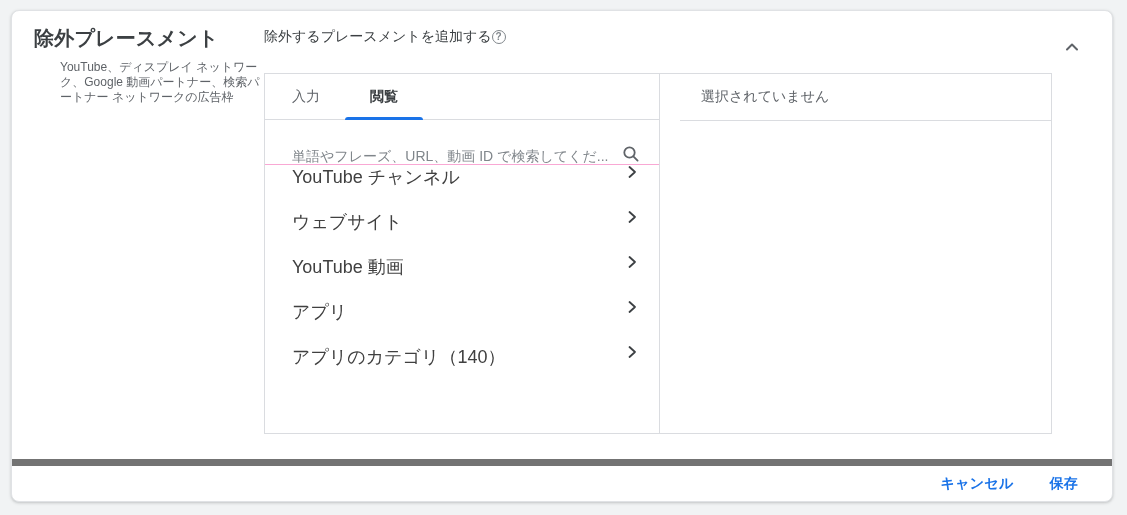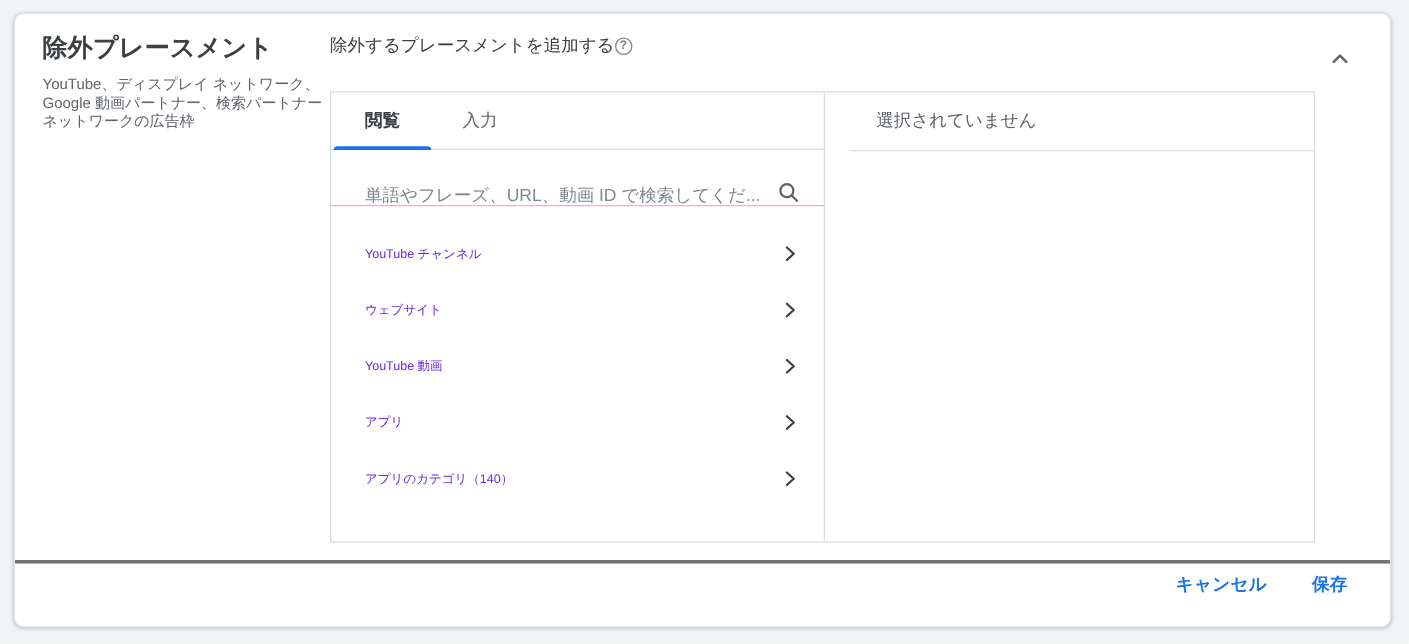--- a/index.html
+++ b/index.html
@@ -30,20 +30,21 @@
     font-size: 20px;
     font-weight: bold;
     color: #3c4043;
     margin-bottom: 8px;
     letter-spacing: .2px;
   }
   .info-desc {
     font-size: 12px;
     line-height: 15px;
     color: #5f6368;
+    margin-left: 26px;
   }
   
   .prompt-row {
     position: absolute;
     left: 252px; top: 17px;
     display: flex;
     align-items: center;
     gap: 0;
     font-size: 14px;
     color: #3c4043;
@@ -135,45 +136,45 @@
     min-width: 0;
   }
   .search-input::placeholder {
     color: #80868b;
     opacity: 1;
   }
   .cat-list { flex: 1; }
   .cat-item {
     height: 45px;
     display: flex;
-    align-items: flex-end;
+    align-items: flex-start;
     justify-content: space-between;
     padding: 0 20px 0 27px;
-    font-size: 10px;
-    color: #6d28d9;
+    font-size: 18px;
+    color: #404040;
     cursor: pointer;
   }
   .chev { display: flex; align-items: center; }
   .sel-header {
     height: 47px;
     border-bottom: 1px solid #dadce0;
     display: flex;
     align-items: center;
     padding-left: 21px;
     font-size: 14px;
     color: #5f6368;
   }
   
   .footer {
     position: absolute;
     left: 0; right: 0; bottom: 0;
-    height: 53px;
-    border-top: 3px solid #737373;
-    display: flex;
-    align-items: flex-start;
+    height: 42px;
+    border-top: 7px solid #737373;
+    display: flex;
+    align-items: center;
     justify-content: flex-end;
     gap: 12px;
     padding-right: 22px;
     border-radius: 0 0 8px 8px;
   }
   .text-btn {
     background: none;
     border: none;
     font-family: inherit;
     font-size: 14px;
@@ -206,22 +207,22 @@
         <polyline points="3,10.5 8,5.5 13,10.5" stroke="#5f6368" stroke-width="2" fill="none" stroke-linecap="round" stroke-linejoin="round"></polyline>
       </svg>
     </span>
   </button>
 
   <div class="picker">
 
     <div class="pane-left">
 
       <div class="tabbar">
+        <button class="tab">入力</button>
         <button class="tab active">閲覧</button>
-        <button class="tab">入力</button>
       </div>
 
       <div class="search-row">
         <input class="search-input" type="text" placeholder="単語やフレーズ、URL、動画 ID で検索してくだ..." style="">
         <span class="chev">
           <svg width="20" height="20" viewBox="0 0 20 20" fill="none">
             <circle cx="8.5" cy="8.5" r="5.2" stroke="#5f6368" stroke-width="1.8"></circle>
             <line x1="12.6" y1="12.6" x2="16.6" y2="16.6" stroke="#5f6368" stroke-width="1.8" stroke-linecap="round"></line>
           </svg>
         </span>

